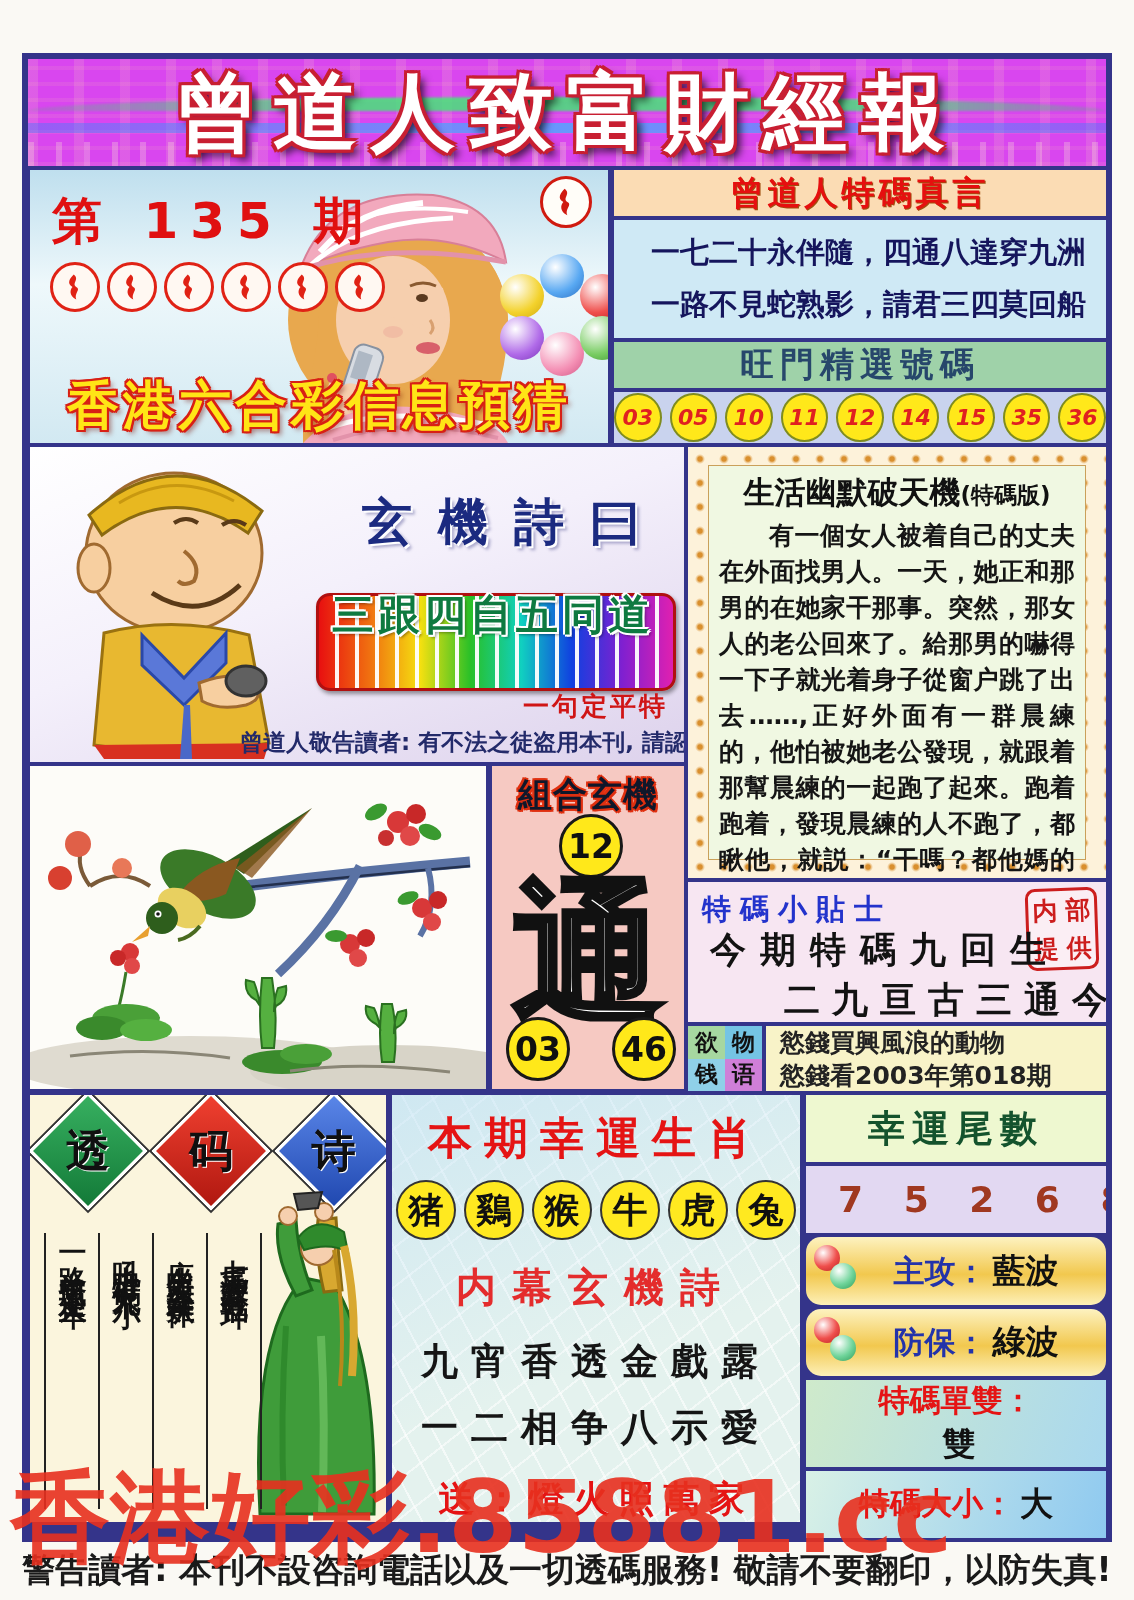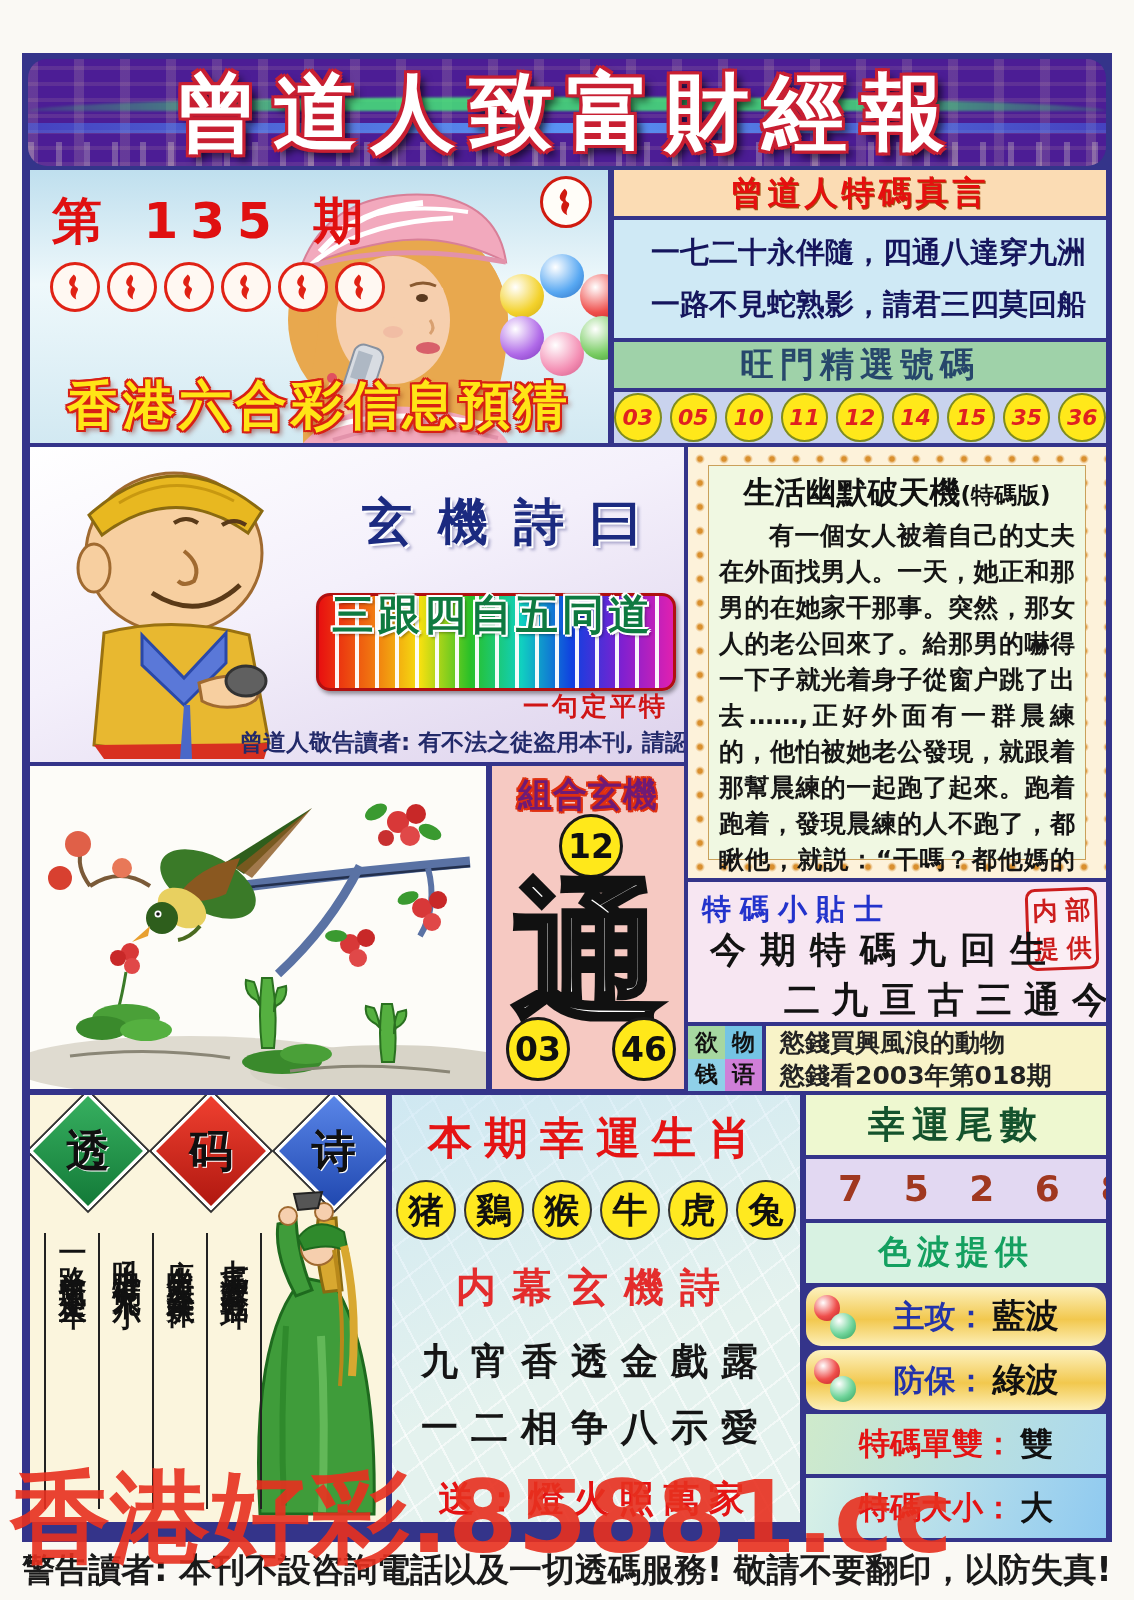--- a/index.html
+++ b/index.html
@@ -4,21 +4,21 @@
 <style>
   html,body{margin:0;padding:0;background:#ffffff;}
   body{font-family:"DejaVu Sans","Liberation Sans",sans-serif;}
   .page{position:relative;width:1134px;height:1600px;background:#faf9f4;overflow:hidden;}
   .frame{position:absolute;left:22px;top:53px;width:1090px;height:1489px;background:#34348a;}
   .panel{position:absolute;overflow:hidden;}
   .crackle{background-image:
     repeating-linear-gradient(62deg, rgba(255,255,255,.55) 0 2px, transparent 2px 26px),
     repeating-linear-gradient(-38deg, rgba(255,255,255,.5) 0 2px, transparent 2px 31px);}
   
-  .title-band{left:6px;top:6px;width:1078px;height:107px;background:#4c1d95;border-radius:19px;}
+  .title-band{left:6px;top:6px;width:1078px;height:107px;background:#d946ef;}
   .night-buildings{position:absolute;inset:0;background-image:
      repeating-linear-gradient(90deg, rgba(255,236,180,.14) 0 10px, transparent 10px 46px),
      repeating-linear-gradient(0deg, rgba(255,220,160,.10) 0 4px, transparent 4px 16px);}
   .night-bridge{position:absolute;left:0;top:38px;width:100%;height:14px;
      background:linear-gradient(90deg, rgba(40,200,90,.15), rgba(70,230,120,.85) 30%, rgba(70,230,120,.85) 75%, rgba(40,200,90,.2));
      border-radius:50% 50% 0 0 / 100% 100% 0 0;filter:blur(1px);}
   .night-water{position:absolute;left:0;top:64px;width:100%;height:10px;
      background:linear-gradient(90deg, rgba(60,120,255,.4), rgba(90,160,255,.9), rgba(60,120,255,.4));}
   .night-reflection{position:absolute;left:0;bottom:0;width:100%;height:24px;
      background:repeating-linear-gradient(90deg, rgba(255,255,210,.25) 0 6px, rgba(20,20,40,0) 6px 28px);}
@@ -81,21 +81,21 @@
   .humor-inner{position:absolute;left:20px;top:18px;right:20px;bottom:18px;background:#f0f8e2;border:1px solid #caa05a;padding:4px 10px;}
   .humor-title{text-align:center;font-size:31px;font-weight:bold;color:#111;white-space:nowrap;margin-top:2px;}
   .humor-title .suffix{font-size:23px;}
   .humor-body{margin-top:4px;font-size:25px;line-height:36px;color:#151515;text-align:justify;text-indent:2em;font-weight:bold;}
   
   .treasure{left:8px;top:713px;width:456px;height:323px;background:#fdfcf8;}
   .treasure-title{position:absolute;left:12px;top:8px;font-size:42px;font-weight:bold;color:#cc1d1d;letter-spacing:6px;text-shadow:1px 1px 0 #801010;}
   .bird-art{position:absolute;inset:0;}
   
   .combo{left:470px;top:713px;width:192px;height:323px;background:#f6c9c2;}
-  .combo-title{position:absolute;left:0;top:6px;width:100%;text-align:center;font-size:34px;font-weight:bold;color:#701a75;letter-spacing:1px;white-space:nowrap;
+  .combo-title{position:absolute;left:0;top:6px;width:100%;text-align:center;font-size:34px;font-weight:bold;color:#0f172a;letter-spacing:1px;white-space:nowrap;
      text-shadow:2px 0 0 #e03010,-2px 0 0 #e03010,0 2px 0 #e03010,0 -2px 0 #e03010,2px 2px 0 #e03010,-2px -2px 0 #e03010;}
   .combo-ball{position:absolute;width:58px;height:58px;border-radius:50%;background:#ffe81a;border:3px solid #181818;
      display:flex;align-items:center;justify-content:center;font-size:33px;font-weight:900;color:#101010;}
   .combo-ball.top{left:67px;top:48px;}
   .combo-ball.bl{left:14px;bottom:8px;}
   .combo-ball.br{left:120px;bottom:8px;}
   .combo-char{position:absolute;left:6px;top:96px;width:180px;height:180px;}
   
   .tips{left:666px;top:829px;width:418px;height:140px;background:#f7e6f2;}
   .tips-title{position:absolute;left:14px;top:8px;font-size:29px;font-weight:bold;color:#2333cc;letter-spacing:9px;}
@@ -138,21 +138,21 @@
   .lucky-line{margin-top:22px;font-size:37px;font-weight:bold;color:#151515;letter-spacing:13px;white-space:nowrap;}
   .lucky-line2{margin-top:16px;}
   .lucky-gift{margin-top:22px;font-size:36px;font-weight:bold;color:#e51414;letter-spacing:9px;white-space:nowrap;}
   
   .rightcol{left:784px;top:1042px;width:300px;height:443px;display:flex;flex-direction:column;gap:4px;background:#34348a;}
   .rc-row{flex:1;display:flex;align-items:center;justify-content:center;white-space:nowrap;}
   .rc-tail{background:#eef8d0;font-size:37px;font-weight:bold;color:#14532d;letter-spacing:7px;}
   .rc-digits{background:#e2d8f2;font-size:36px;font-weight:900;color:#a03820;letter-spacing:14px;}
   .rc-wave{background:#d8f2e2;font-size:33px;font-weight:bold;color:#14a060;letter-spacing:6px;}
   .rc-gold{background:linear-gradient(180deg,#fdf2c0,#f2c84e 55%,#fdf0b8);position:relative;border-radius:15px;}
-  .rc-oddeven{background:linear-gradient(110deg,#cfeacb,#a9d8ef);}
+  .rc-oddeven{background:linear-gradient(110deg,#cfeacb,#a9d8ef);flex-direction:column;}
   .rc-size{background:linear-gradient(110deg,#d9f1e6,#8ec9f0);}
   .rc-label-navy{font-size:31px;font-weight:bold;color:#2333aa;}
   .rc-label-red{font-size:31px;font-weight:bold;color:#e51414;}
   .rc-value{font-size:33px;font-weight:900;color:#111;margin-left:6px;}
   .wave-balls{position:absolute;left:8px;top:8px;width:44px;height:44px;}
   .wave-ball{position:absolute;width:26px;height:26px;border-radius:50%;}
   .wb-red{left:0;top:0;background:radial-gradient(circle at 35% 30%,#fff,#ef4f4c 55%,#b82020);}
   .wb-green{left:16px;top:18px;background:radial-gradient(circle at 35% 30%,#fff,#6fd49a 55%,#2f9a58);}
   .rc-gold .rc-inner{margin-left:40px;}
   
@@ -450,21 +450,20 @@
       </div>
       <div class="lucky-poem-title">内幕玄機詩</div>
       <div class="lucky-line">九宵香透金戲露</div>
       <div class="lucky-line lucky-line2">一二相争八示愛</div>
       <div class="lucky-gift">送：燈火照萬家</div>
     </div>
 
     <div class="panel rightcol">
       <div class="rc-row rc-tail">幸運尾數</div>
       <div class="rc-row rc-digits">3 7 5 2 6 8</div>
-      <div class="rc-row rc-wave">色波提供</div>
       <div class="rc-row rc-gold">
         <span class="wave-balls">
           <span class="wave-ball wb-red"></span>
           <span class="wave-ball wb-green"></span>
         </span>
         <span class="rc-inner">
           <span class="rc-label-navy">主攻：</span><span class="rc-value">藍波</span>
         </span>
       </div>
       <div class="rc-row rc-gold">

